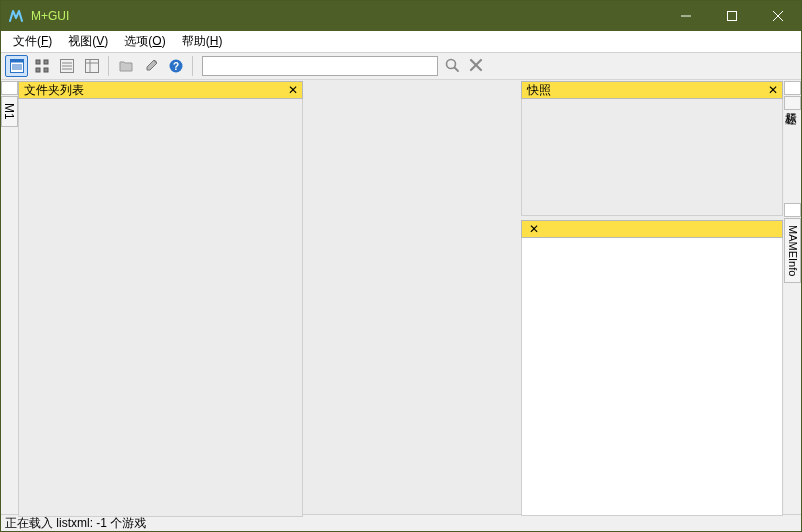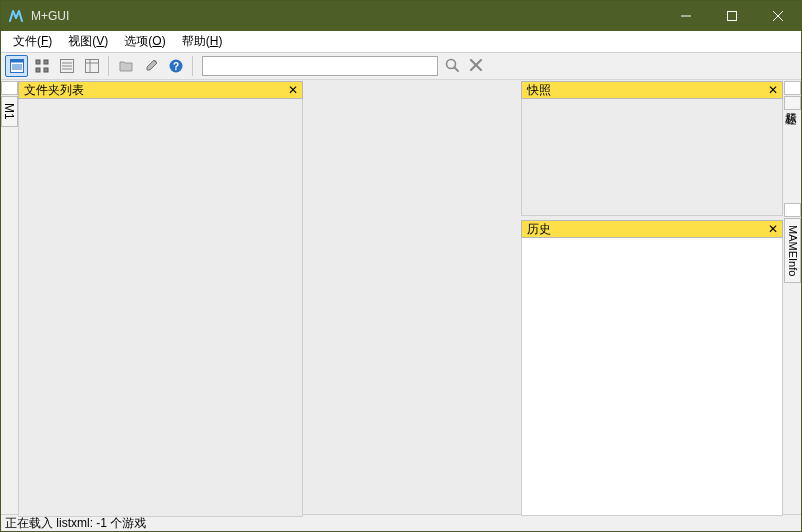--- a/index.html
+++ b/index.html
@@ -9,21 +9,21 @@
     font-family: "Microsoft YaHei", "SimSun", Tahoma, sans-serif;
     font-size: 12px;
     background: #eee;
     overflow: hidden;
     border: 1px solid #4a5a24;
   }
   
   .titlebar {
     height: 30px;
     background: #4e5e27;
-    color: #e5e5e5;
+    color: #bef264;
     display: flex;
     align-items: center;
     padding: 0 0 0 8px;
   }
   .titlebar .app-icon {
     width: 16px; height: 16px;
     margin-right: 6px;
     display: inline-flex; align-items: center; justify-content: center;
     color: #9adfff;
     font-style: italic; font-weight: bold;
@@ -314,21 +314,20 @@
         <span class="ph-title">快照</span>
         <span class="ph-close">
           <span>✕</span>
         </span>
       </div>
       <div class="panel-body"></div>
     </div>
 
     <div id="panel-history" class="panel">
       <div class="panel-header">
-        <span class="ph-title">历史</span>
         <span class="ph-close">
           <span>✕</span>
         </span>
       </div>
       <div class="panel-body white"></div>
     </div>
 
   </div>
 
   <div class="right-tabs">

